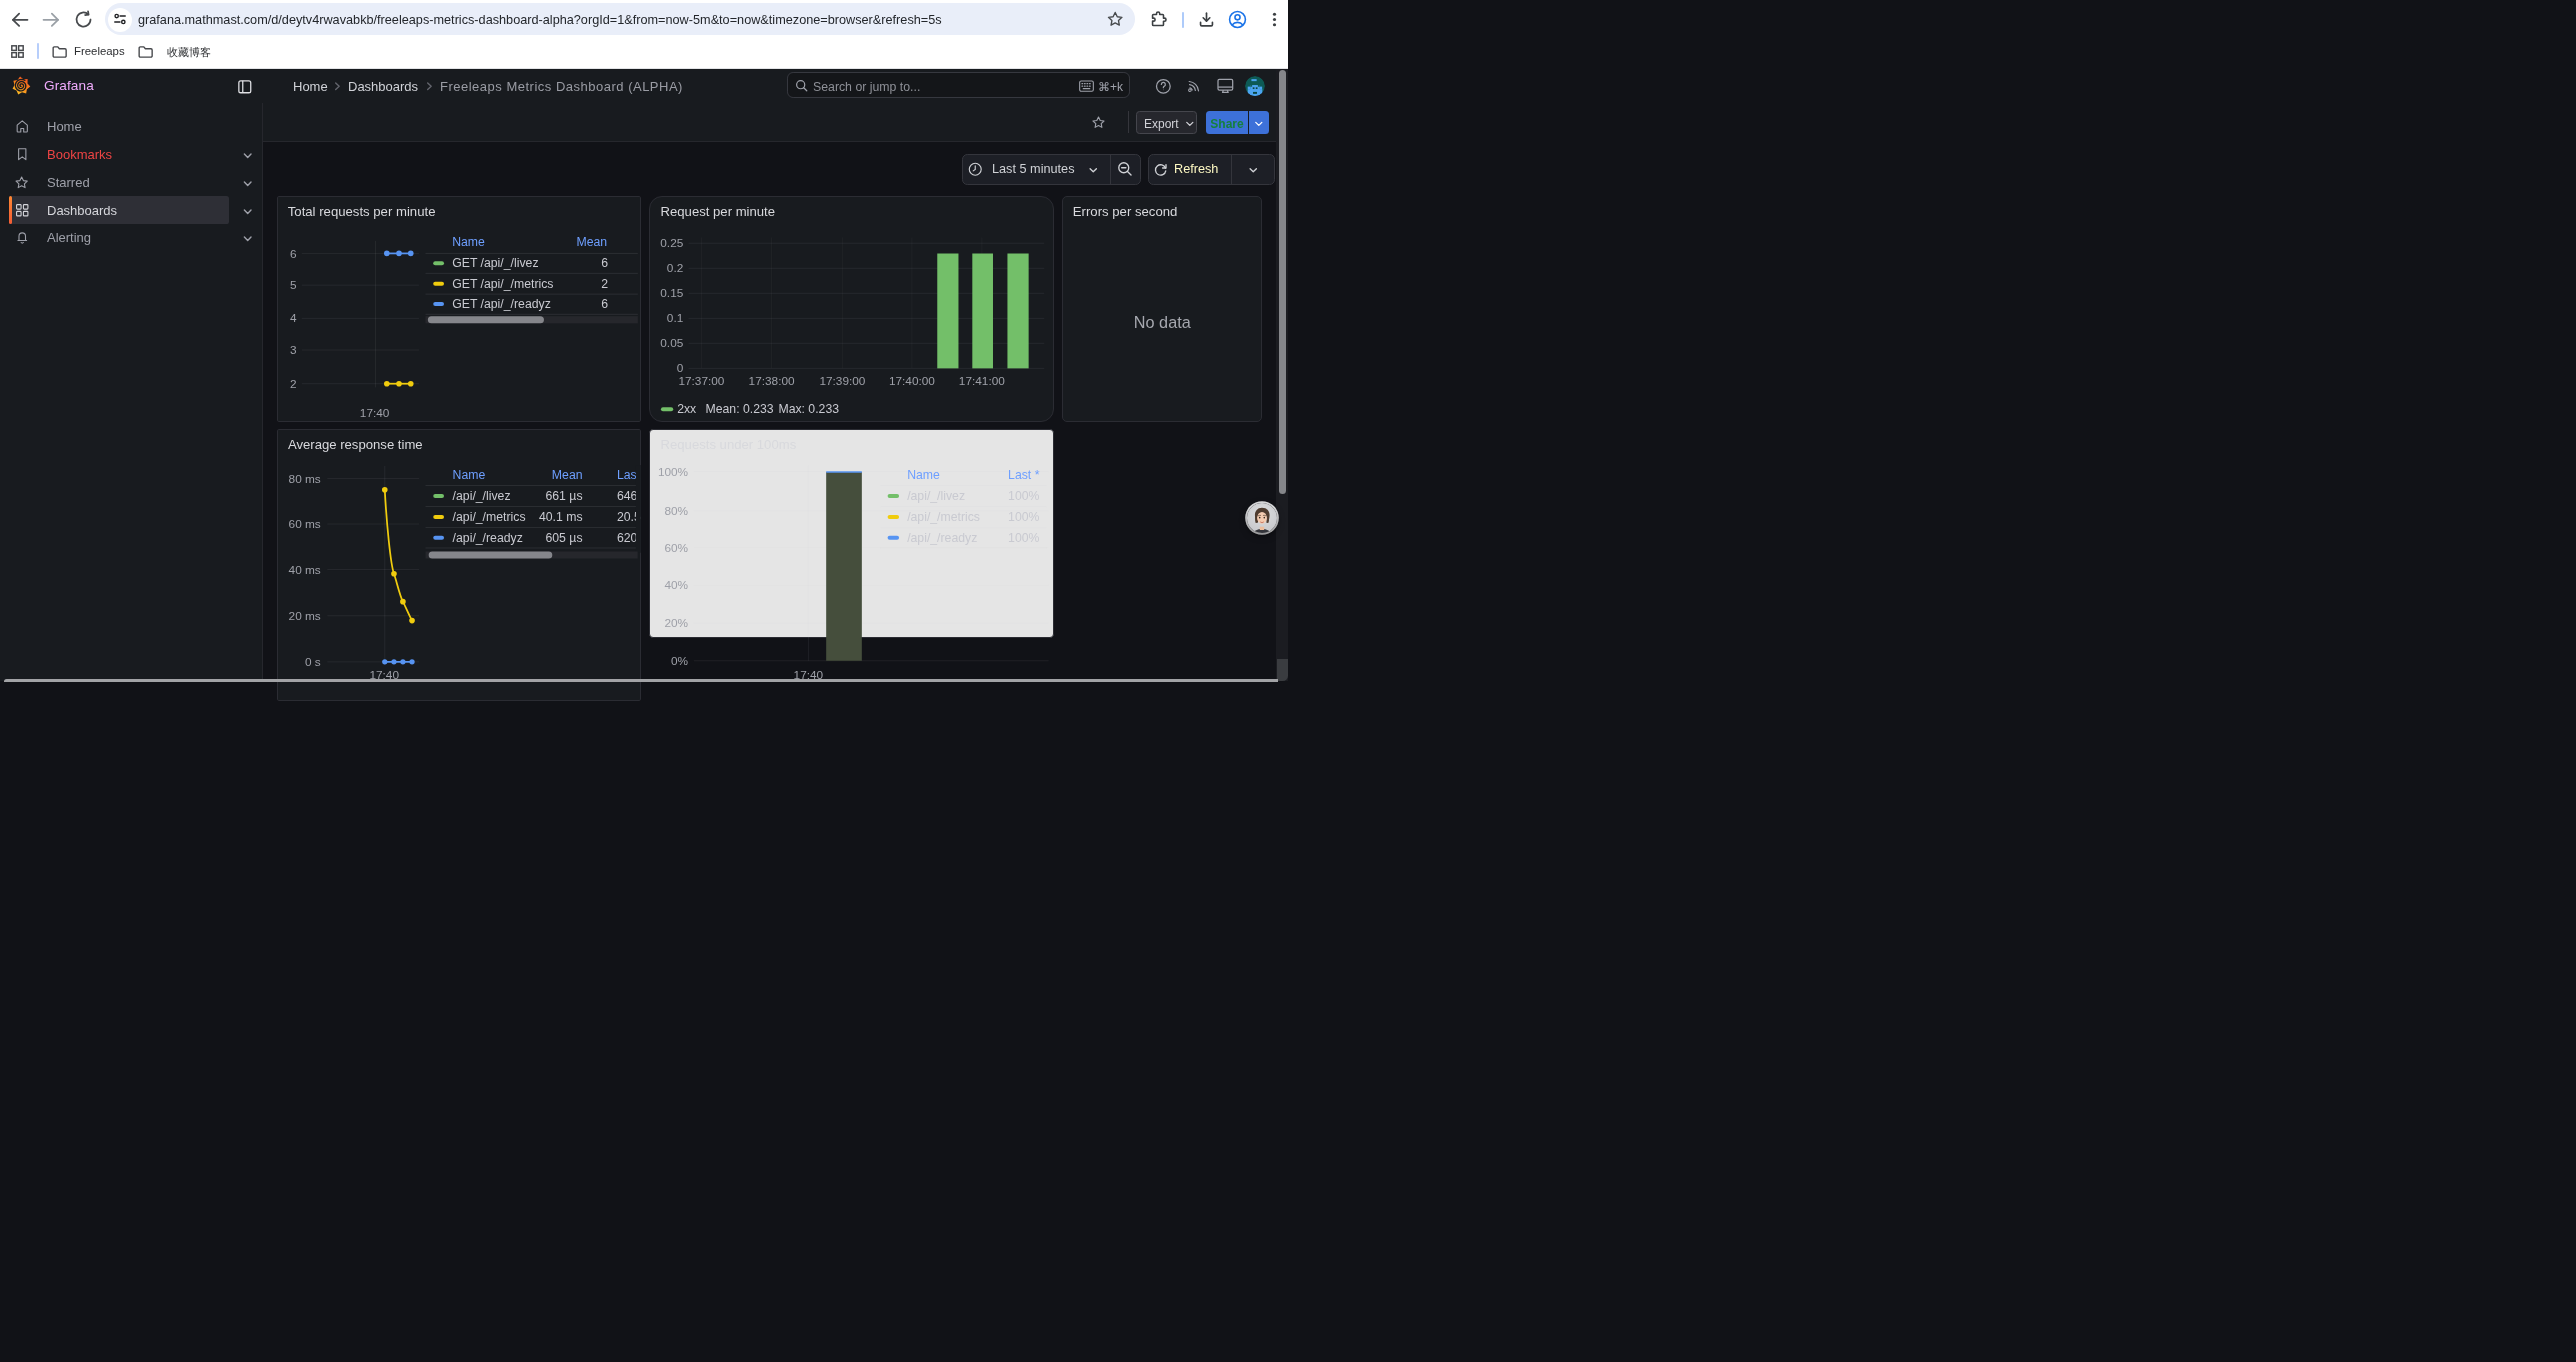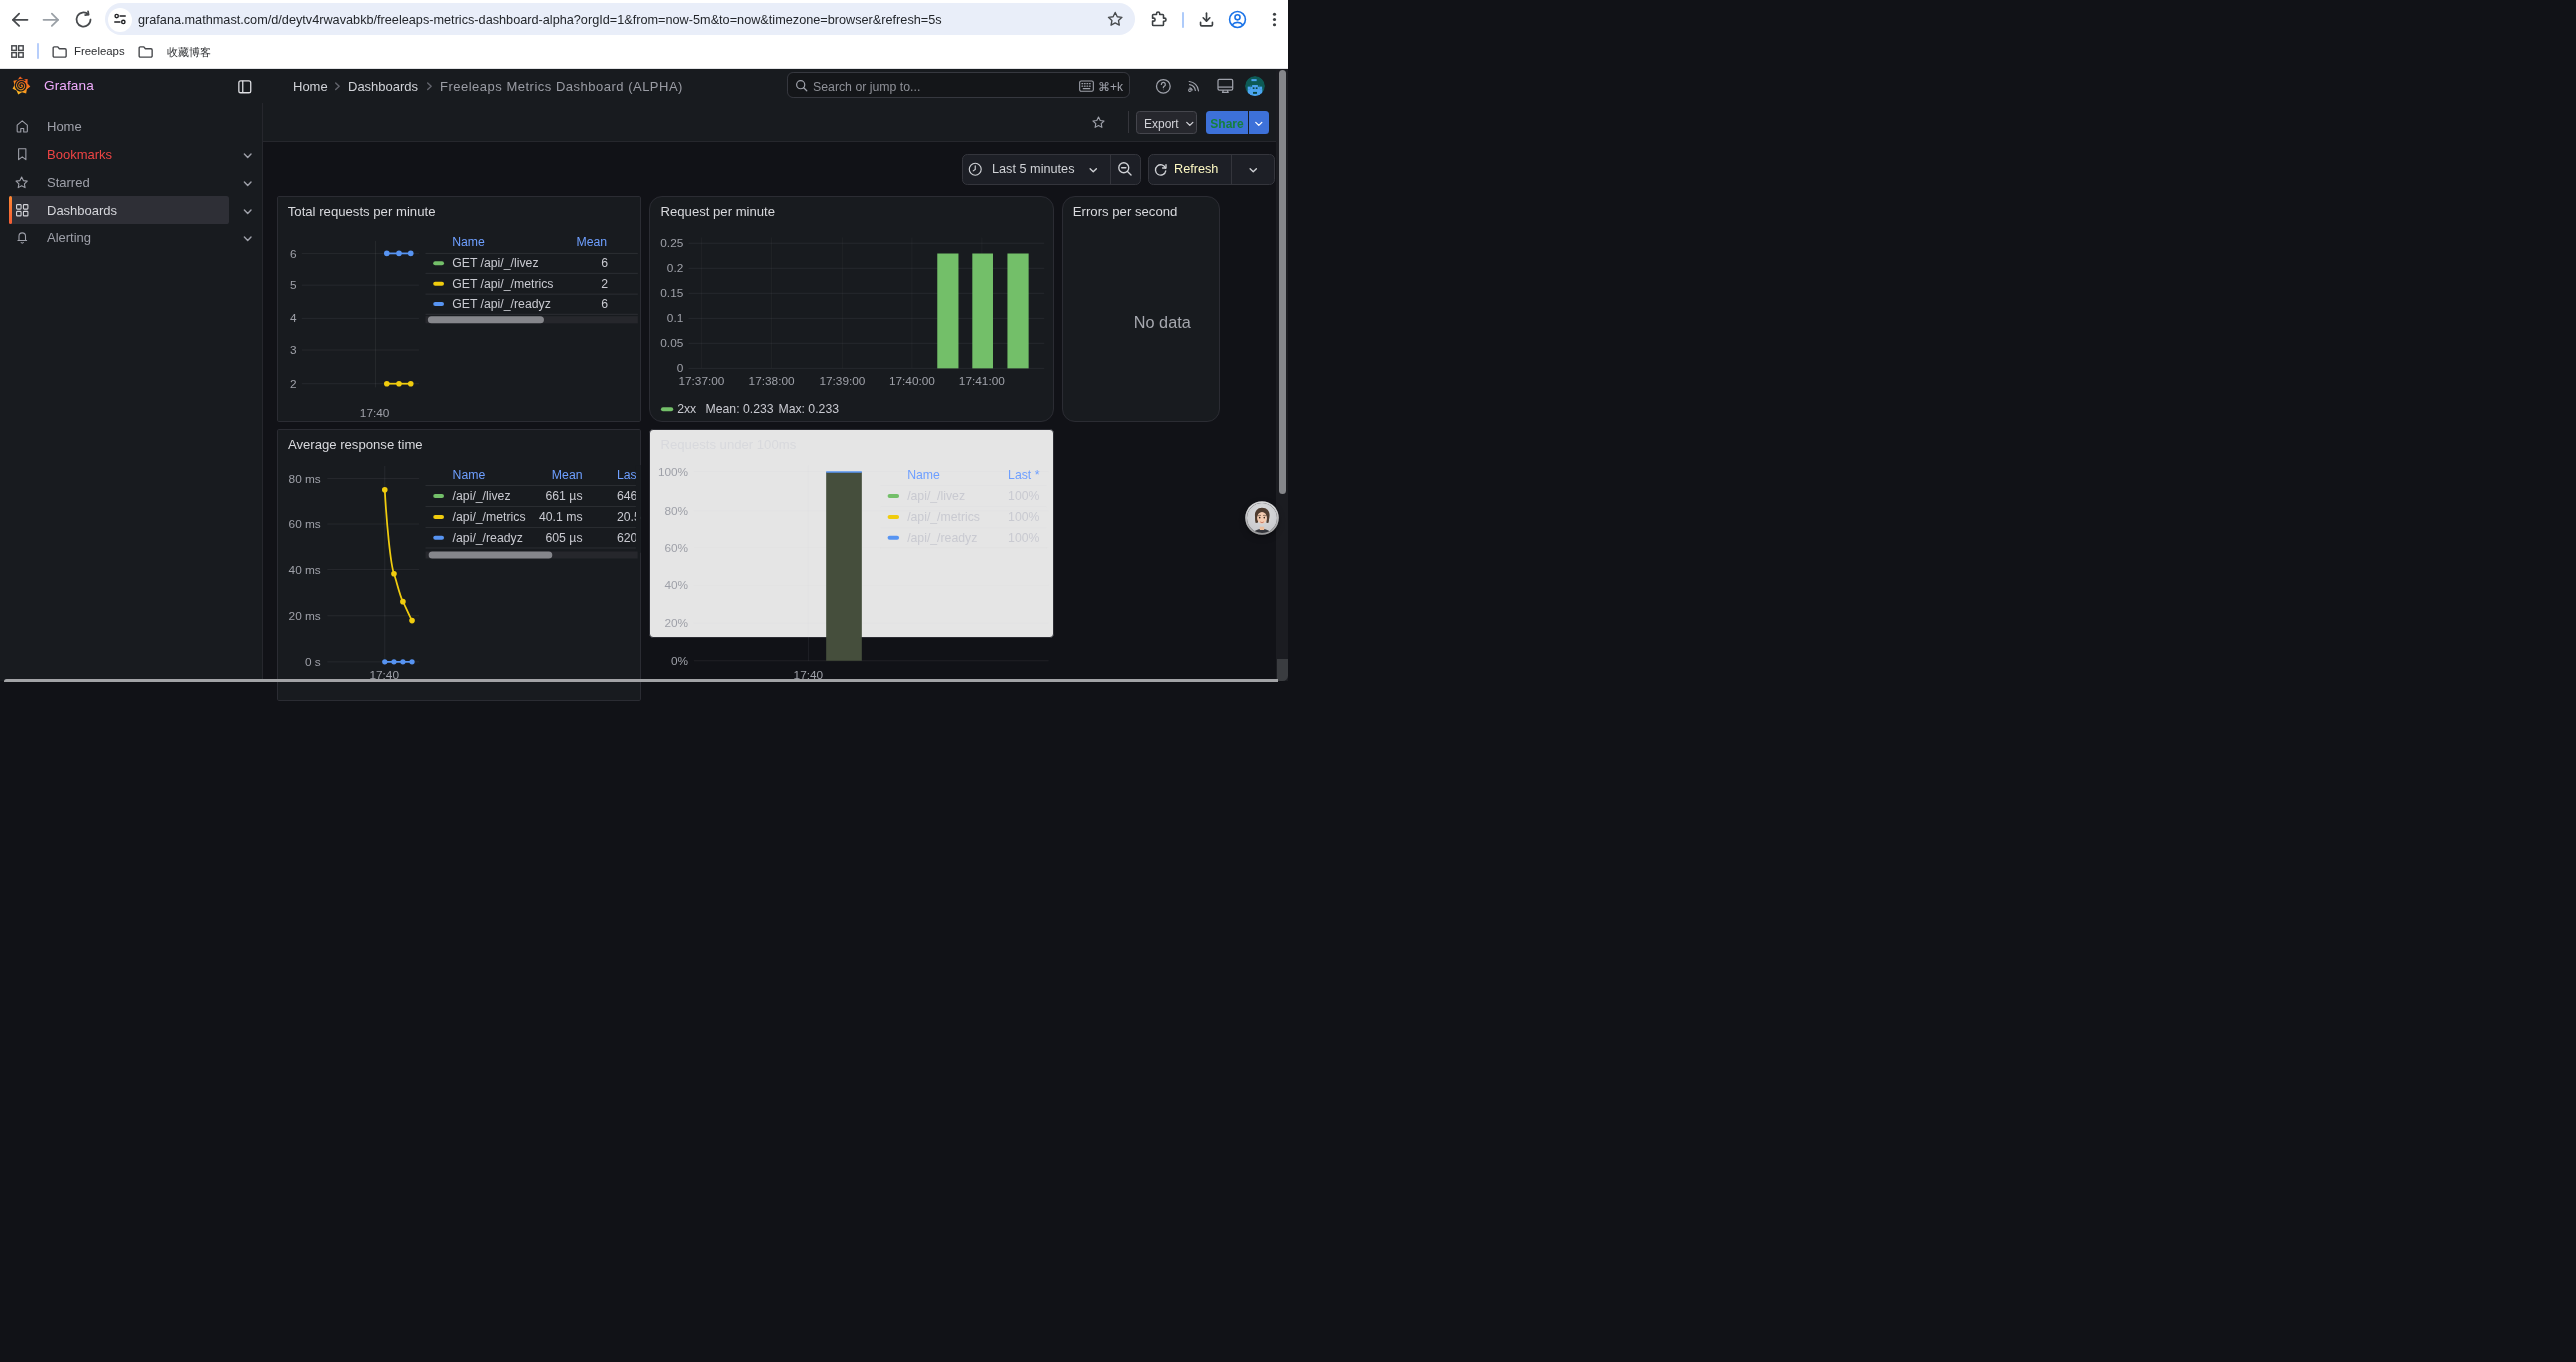--- a/index.html
+++ b/index.html
@@ -336,21 +336,21 @@
           <rect x="408" y="64.3" width="24.2" height="131.1"></rect>
         </g>
 <rect x="12.5" y="239.9" width="14" height="4.6" rx="2.3" fill="#73bf69"></rect>
 <g font-size="14" fill="#c9cad1">
           <text x="31" y="246.9">2xx</text>
           <text x="63.4" y="246.9">Mean: 0.233</text>
           <text x="146.6" y="246.9">Max: 0.233</text>
         </g>
 </svg></div>
 
-<div class="abs" style="left:1062px;top:196px;width:158px;height:226px;background:#181b1f;border:0.9px solid #2b2c33;border-radius:13px">
+<div class="abs" style="left:1062px;top:196px;width:200px;height:226px;background:#181b1f;border:0.9px solid #2b2c33;border-radius:5px">
 <svg width="199" height="224" viewBox="0 0 226.5 255.3">
 <text x="11" y="21.5" font-size="15" font-weight="500" fill="#d8d9dd">Errors per second</text>
 <text x="113" y="149.7" font-size="18.5" fill="#a6a8af" text-anchor="middle">No data</text>
 </svg></div>
 
 <div class="abs" style="left:277px;top:429px;width:364px;height:272px;background:#181b1f;border:0.9px solid #2b2c33;border-radius:1.8px">
 <svg width="363" height="270" viewBox="0 0 413.5 308">
 <text x="11" y="21.5" font-size="15" font-weight="500" fill="#d8d9dd">Average response time</text>
 <g stroke="rgba(204,204,220,0.09)" stroke-width="1">
 <path d="M56 55.3H160.7M56 107.3H160.7M56 159.2H160.7M56 211.9H160.7M56 264.5H160.7"></path>

